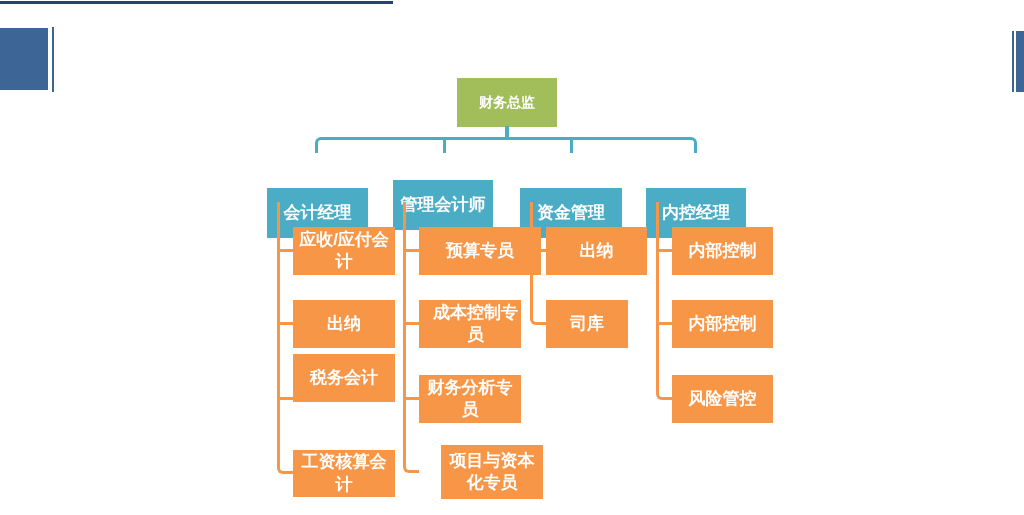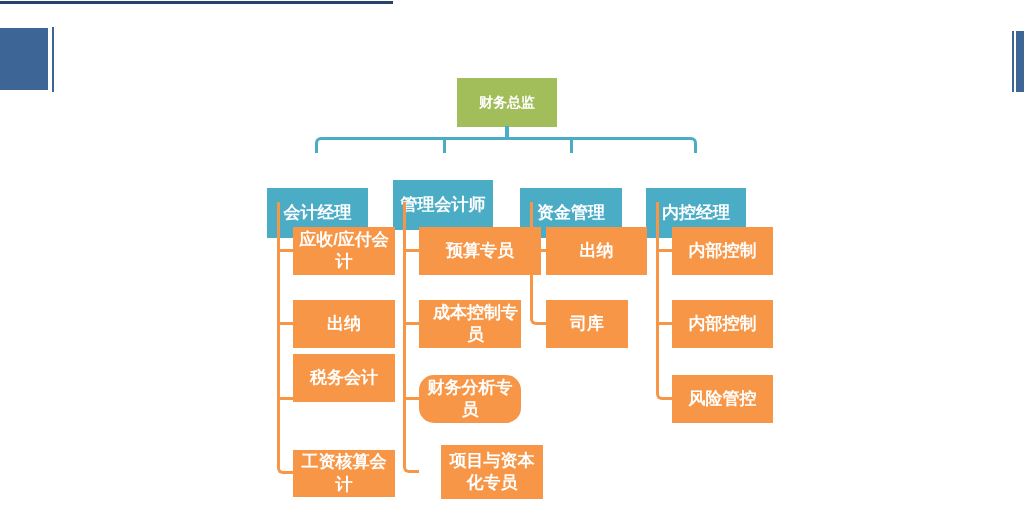--- a/index.html
+++ b/index.html
@@ -78,21 +78,21 @@
     <div class="node orange" style="left:293px; top:354px; width:102px; height:48px;">税务会计</div>
     <div class="node orange" style="left:293px; top:450px; width:102px; height:47px;">工资核算会计</div>
 
     <div class="abs comb-L" style="left:403px; top:202px; width:16px; height:271px;"></div>
     <div class="abs o-stub" style="left:406px; top:249px; width:13px; height:3px;"></div>
     <div class="abs o-stub" style="left:406px; top:322px; width:13px; height:3px;"></div>
     <div class="abs o-stub" style="left:406px; top:397px; width:13px; height:3px;"></div>
 
     <div class="node orange" style="left:419px; top:227px; width:122px; height:48px;">预算专员</div>
     <div class="node orange" style="left:419px; top:300px; width:102px; height:48px;padding-left:12px;">成本控制专员</div>
-    <div class="node orange" style="left:419px; top:375px; width:102px; height:48px;border-radius:15px;">财务分析专员</div>
+    <div class="node orange" style="left:419px; top:375px; width:102px; height:48px;">财务分析专员</div>
     <div class="node orange" style="left:441px; top:445px; width:102px; height:54px;">项目与资本化专员</div>
 
     <div class="abs comb-L" style="left:530px; top:202px; width:16px; height:123px;"></div>
     <div class="abs o-stub" style="left:533px; top:249px; width:13px; height:3px;"></div>
 
     <div class="node orange" style="left:546px; top:227px; width:101px; height:48px;">出纳</div>
     <div class="node orange" style="left:546px; top:300px; width:82px; height:48px;">司库</div>
 
     <div class="abs comb-L" style="left:656px; top:202px; width:16px; height:198px;"></div>
     <div class="abs o-stub" style="left:659px; top:249px; width:13px; height:3px;"></div>

